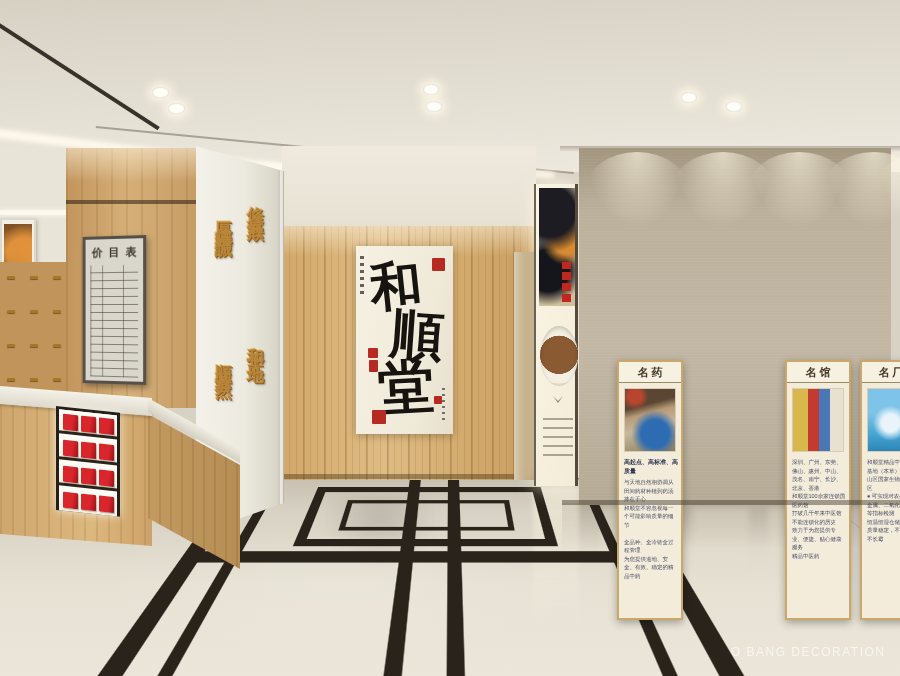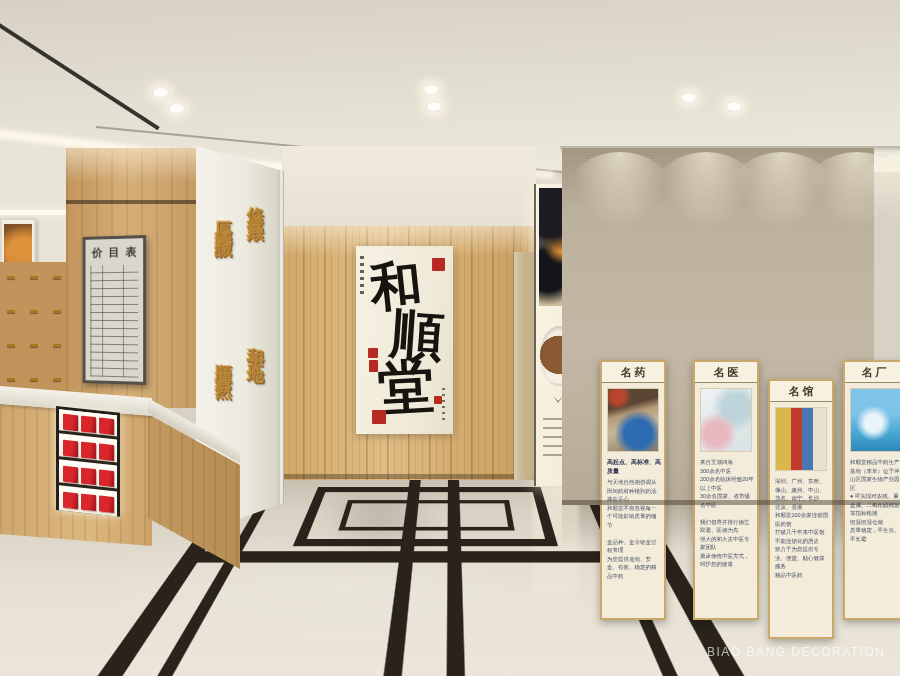--- a/index.html
+++ b/index.html
@@ -182,21 +182,21 @@
     background:repeating-linear-gradient(0deg,#c2271f 0 8px,rgba(0,0,0,0) 8px 11px);}
   .lb-cup{left:4px;top:142px;width:38px;height:60px;border-radius:50%;
     background:radial-gradient(circle at 50% 48%,#8a5a33 0 52%,#f4efe2 53% 78%,#e3dbc6 79%);
     box-shadow:inset 0 2px 4px rgba(0,0,0,.2);}
   .lb-mark{left:17px;top:212px;width:10px;height:7px;
     background:#8b8374;clip-path:polygon(0 0,50% 70%,100% 0,50% 100%);}
   .lb-lines{left:7px;top:228px;width:30px;height:44px;
     background:repeating-linear-gradient(0deg,rgba(110,100,86,.55) 0 2px,rgba(0,0,0,0) 2px 9px);}
 
   
-  .right-wall{left:562px;top:148px;width:312px;height:357px;
+  .right-wall{left:579px;top:148px;width:312px;height:357px;
     background:
       repeating-linear-gradient(0deg,rgba(255,255,255,.035) 0 1px,rgba(0,0,0,0) 1px 3px),
       linear-gradient(180deg,#a2967f 0%,#bbb09c 18%,#c2b7a4 55%,#b5aa96 100%);}
   .wall-glow{top:4px;width:104px;height:78px;border-radius:50%;
     background:radial-gradient(ellipse at 50% 0%,rgba(255,248,228,.65),rgba(255,248,228,0) 68%);}
   .wg1{left:6px;} .wg2{left:92px;} .wg3{left:168px;} .wg4{left:243px;} .wg5{left:296px;}
   .right-wall-base{left:562px;top:500px;width:338px;height:5px;background:rgba(60,50,38,.45);}
 
   .panel{top:212px;width:66px;height:260px;background:#f3ecdb;
     border:2px solid #c9a86a;box-shadow:0 3px 8px rgba(0,0,0,.3);}
@@ -217,21 +217,21 @@
       #d8c79a;}
   .photo-4{background:
       radial-gradient(circle at 45% 55%,#e8f4fa 0 20%,rgba(0,0,0,0) 40%),
       linear-gradient(180deg,#7ec3e8 0 40%,#49a8d4 70%,#2d86b8);}
   .panel-heading{left:5px;top:96px;width:54px;
     font-size:6px;font-weight:bold;color:#2e3450;line-height:1.5;white-space:pre-line;word-break:break-all;}
   .panel-body{left:5px;width:54px;font-size:5.5px;color:#454b63;line-height:1.55;
     white-space:pre-line;word-break:break-all;}
   .body-with-heading{top:116px;height:138px;overflow:hidden;}
   .body-full{top:96px;height:158px;overflow:hidden;}
-  .p1{left:38px;} .p2{left:131px;} .p3{left:206px;margin-top:19px;} .p4{left:281px;width:62px;}
+  .p1{left:38px;} .p2{left:131px;} .p3{left:206px;} .p4{left:281px;width:62px;}
 
   
   .countertop{left:0;top:386px;width:152px;height:18px;
     background:linear-gradient(180deg,#f4f1e8,#ddd8cb);
     transform:skewY(4.5deg);transform-origin:left top;box-shadow:0 2px 3px rgba(0,0,0,.2);}
   .countertop2{left:148px;top:398px;width:92px;height:14px;
     background:linear-gradient(180deg,#efece2,#d5d0c2);
     transform:skewY(29deg);transform-origin:left top;}
   .counter-front{left:0;top:0;width:240px;height:676px;pointer-events:none;}
   .counter-wood{left:0;top:402px;width:152px;height:132px;
@@ -397,32 +397,20 @@
       <div class="panel-title">名 药</div>
       <div class="panel-photo photo-1"></div>
       <div class="panel-heading">高起点、高标准、高质量</div>
       <div class="panel-body body-with-heading">与天地自然相协调从田间药材种植到药汤捧在手心
 和顺堂不容忽视每一个可能影响质量的细节
 
 全品种、全冷链全过程管理
 为您提供道地、安全、有效、稳定的精品中药</div>
     </div>
 
-    <div class="panel p2">
-      <div class="panel-title">名 医</div>
-      <div class="panel-photo photo-2"></div>
-      <div class="panel-body body-full">来自五湖四海
-300余名中医
-200余名临床经验20年以上中医
-30余名国家、省市级名中医
-
-我们倡导并推行德艺双馨、医德为先
-强大的和大夫中医专家团队
-秉承传统中医方式，呵护您的健康</div>
-    </div>
 
     <div class="panel p3">
       <div class="panel-title">名 馆</div>
       <div class="panel-photo photo-3"></div>
       <div class="panel-body body-full">深圳、广州、东莞、佛山、惠州、中山、茂名、南宁、长沙、北京、香港
 和顺堂100余家连锁国医药馆
 打破几千年来中医馆不能连锁化的历史
 致力于为您提供专业、便捷、贴心健康服务
 精品中医药</div>
     </div>

